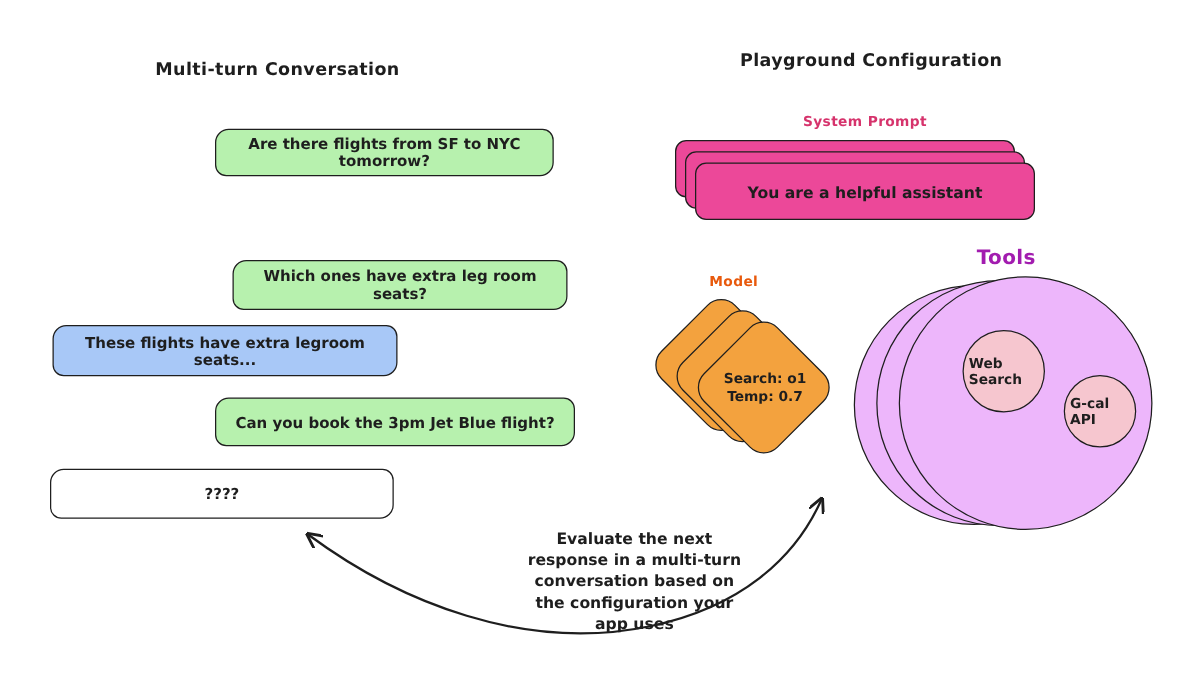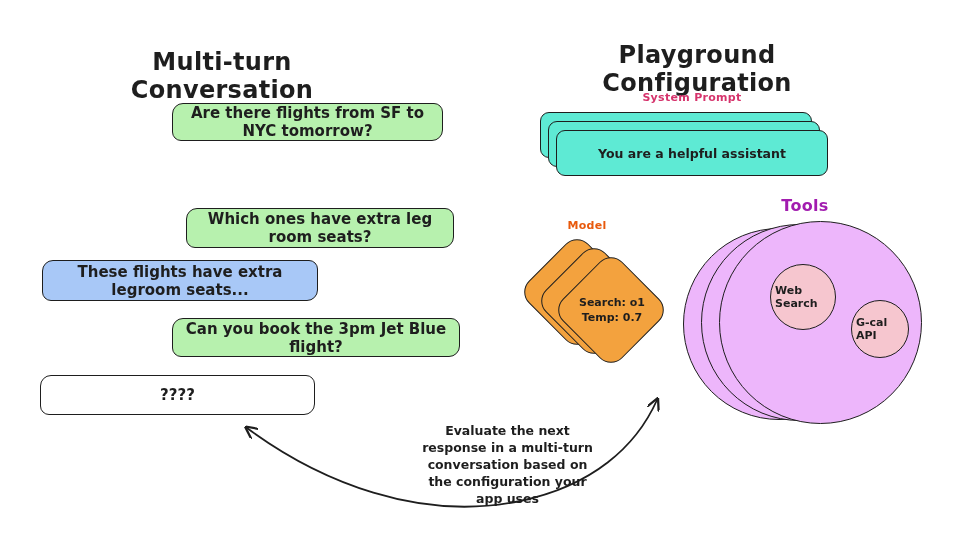--- a/index.html
+++ b/index.html
@@ -7,35 +7,35 @@
     position: relative;
     width: 963px;
     height: 552px;
     background: #ffffff;
     font-family: "DejaVu Sans", sans-serif;
     color: #1e1e1e;
     overflow: hidden;
   }
   .title {
     position: absolute;
-    font-size: 24px;
+    font-size: 14px;
     font-weight: 700;
     text-align: center;
     letter-spacing: 0.3px;
     color: #1e1e1e;
   }
   .bubble {
     position: absolute;
     border: 1.7px solid #1e1e1e;
     border-radius: 11px 9px 11px 9px;
     display: flex;
     align-items: center;
     justify-content: center;
     text-align: center;
-    font-size: 15px;
+    font-size: 12px;
     font-weight: 600;
     padding: 0 12px;
     box-sizing: border-box;
     color: #1e1e1e;
   }
   .bubble.user      { background: #b7f1ae; }
   .bubble.assistant { background: #a8c8f7; }
   .bubble.pending   { background: #ffffff; }
 
   .section-label {
@@ -46,21 +46,21 @@
     letter-spacing: 0.3px;
   }
   .label-systemprompt { color: #d6336c; }
   .label-model        { color: #e8590c; }
   .label-tools        { color: #a21caf; font-size: 16px; }
 
   .sp-rect {
     position: absolute;
     width: 272px;
     height: 46px;
-    background: #5eead4;
+    background: #ec4899;
     border: 1.8px solid #1e1e1e;
     border-radius: 9px;
     box-sizing: border-box;
   }
   .sp-front {
     display: flex;
     align-items: center;
     justify-content: center;
     font-size: 12.5px;
     font-weight: 600;

